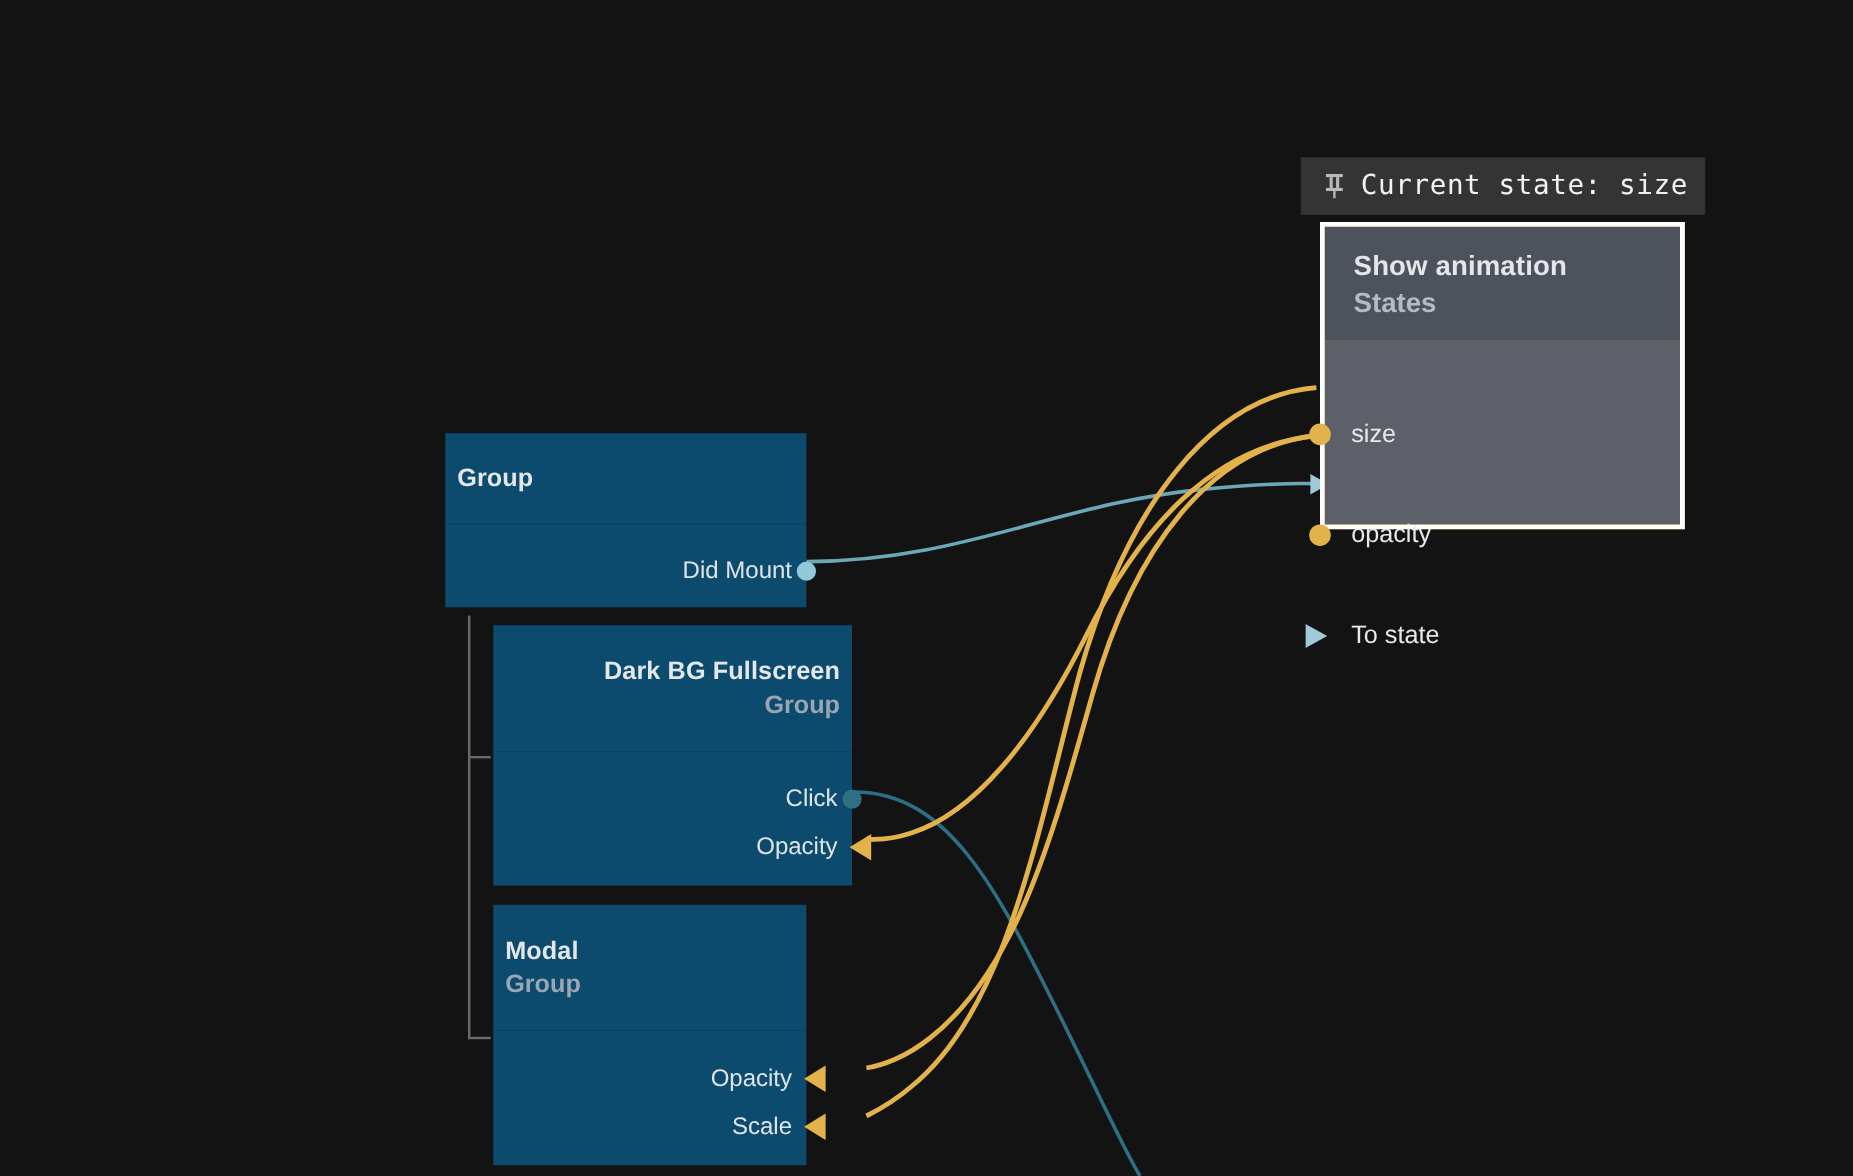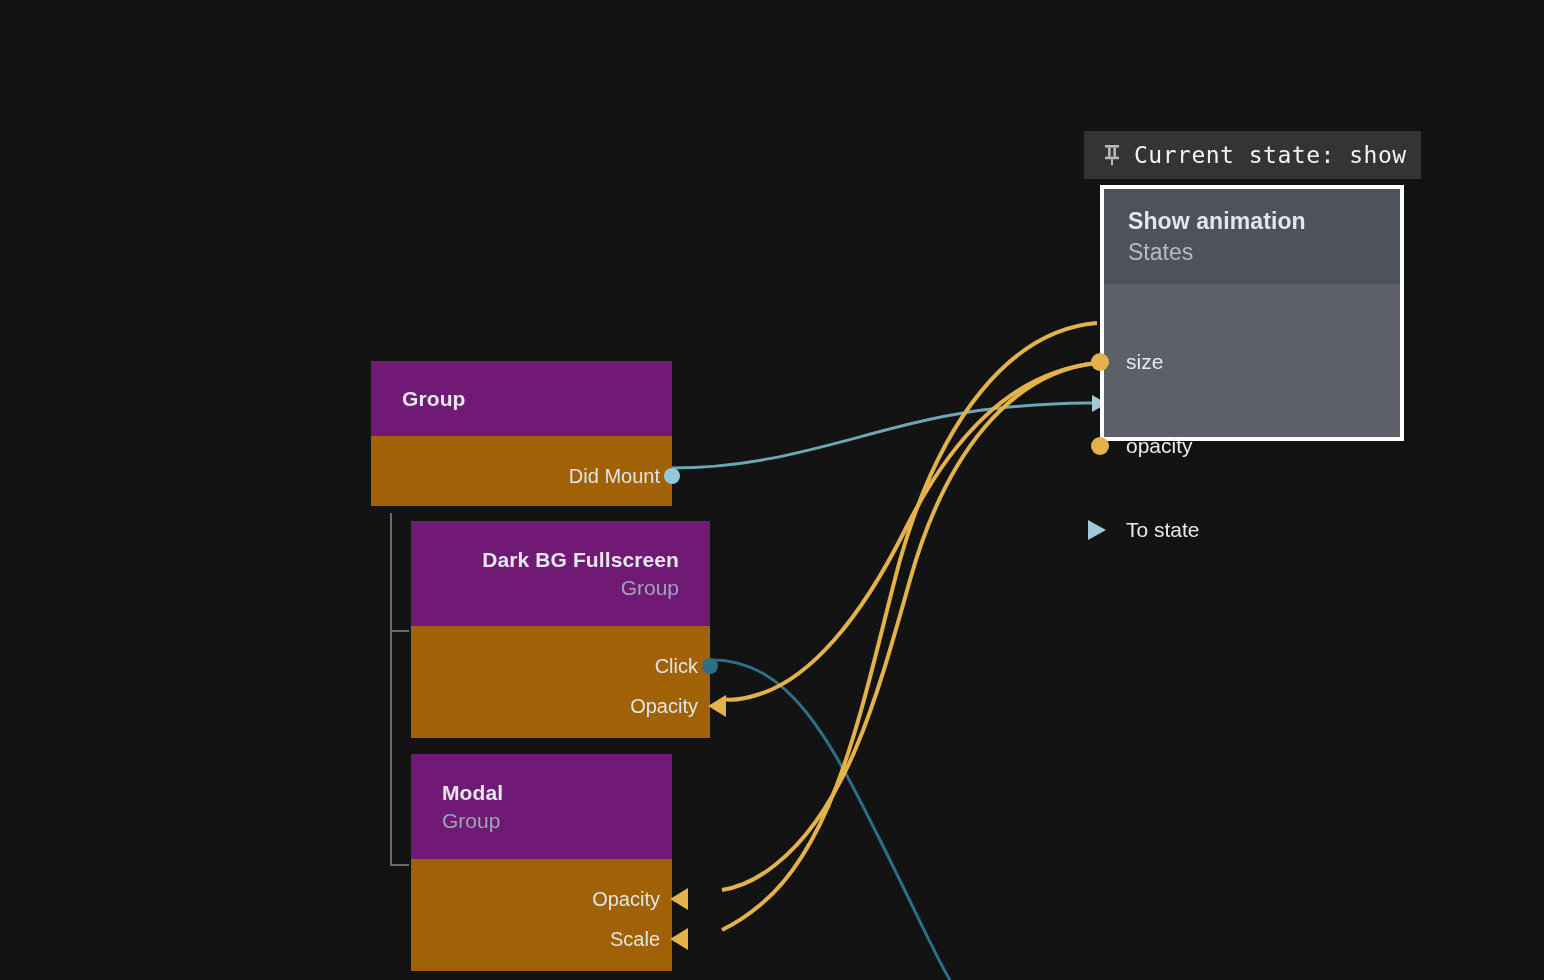--- a/index.html
+++ b/index.html
@@ -25,42 +25,42 @@
     height: 980px;
     pointer-events: none;
   }
 
   
   .node {
     position: absolute;
     box-sizing: border-box;
   }
   .node-header {
-    background: #701a75;
-    padding: 0 31px;
+    background: #0c4a6e;
+    padding: 0 10px;
     display: flex;
     flex-direction: column;
     justify-content: center;
     box-sizing: border-box;
   }
   .node-title {
     color: #e3e7ea;
     font-size: 21px;
     font-weight: bold;
     line-height: 28px;
     letter-spacing: 0.1px;
   }
   .node-subtitle {
     color: #9aa6b4;
     font-size: 21px;
-    font-weight: normal;
+    font-weight: bold;
     line-height: 28px;
   }
   .node-body {
-    background: #a16207;
+    background: #0c4a6e;
     box-sizing: border-box;
     position: relative;
   }
   .port-row {
     height: 40px;
     display: flex;
     align-items: center;
     justify-content: flex-end;
     padding-right: 12px;
     box-sizing: border-box;
@@ -242,21 +242,21 @@
   </div>
 
   <div id="state-tooltip">
     <svg class="pin-icon" viewBox="0 0 20 24" xmlns="http://www.w3.org/2000/svg">
       <rect x="3" y="2" width="14" height="2.6" fill="#b9b9b9"></rect>
       <rect x="6" y="4.6" width="2.6" height="9" fill="#b9b9b9"></rect>
       <rect x="11.4" y="4.6" width="2.6" height="9" fill="#b9b9b9"></rect>
       <rect x="3" y="13.6" width="14" height="2.6" fill="#b9b9b9"></rect>
       <rect x="9" y="16.2" width="2" height="6" fill="#b9b9b9"></rect>
     </svg>
-    <span class="tip-text">Current state: show</span>
+    <span class="tip-text">Current state: size</span>
   </div>
 
   <div id="state-node" class="node">
     <div class="node-header">
       <div class="node-title">Show animation</div>
       <div class="node-subtitle">States</div>
     </div>
     <div class="node-body">
       <div class="port-row">
         <span class="port-dot-left"></span>

